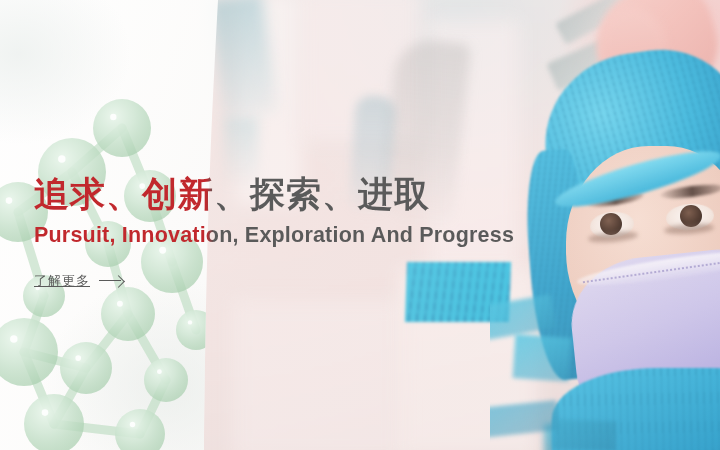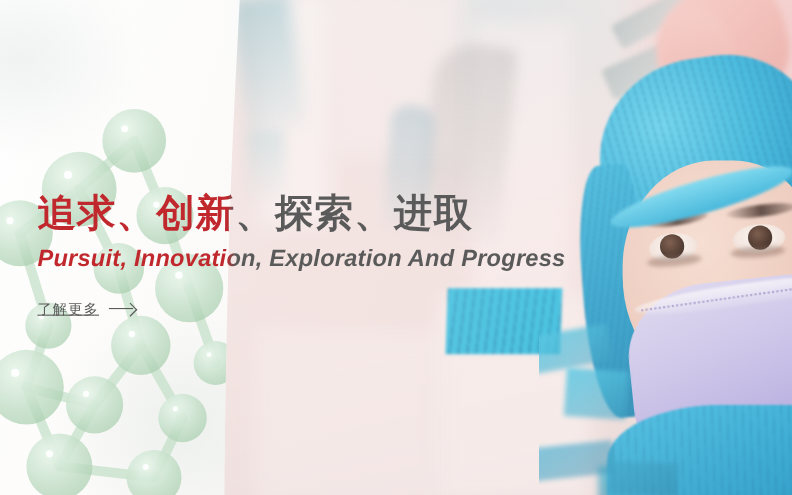--- a/index.html
+++ b/index.html
@@ -323,21 +323,20 @@
         var(--hl-gray) 100%);
     -webkit-background-clip: text;
     background-clip: text;
     color: transparent;
     -webkit-text-fill-color: transparent;
   }
   .subhead {
     margin: 6px 0 0 0;
     font-size: 21.5px;
     font-weight: 700;
-    font-style: italic;
     letter-spacing: 0.2px;
     line-height: 26px;
     white-space: nowrap;
     background: linear-gradient(to right,
         var(--hl-red) 0px,
         var(--hl-red) 172px,
         var(--hl-gray) 180px,
         var(--hl-gray) 100%);
     -webkit-background-clip: text;
     background-clip: text;

